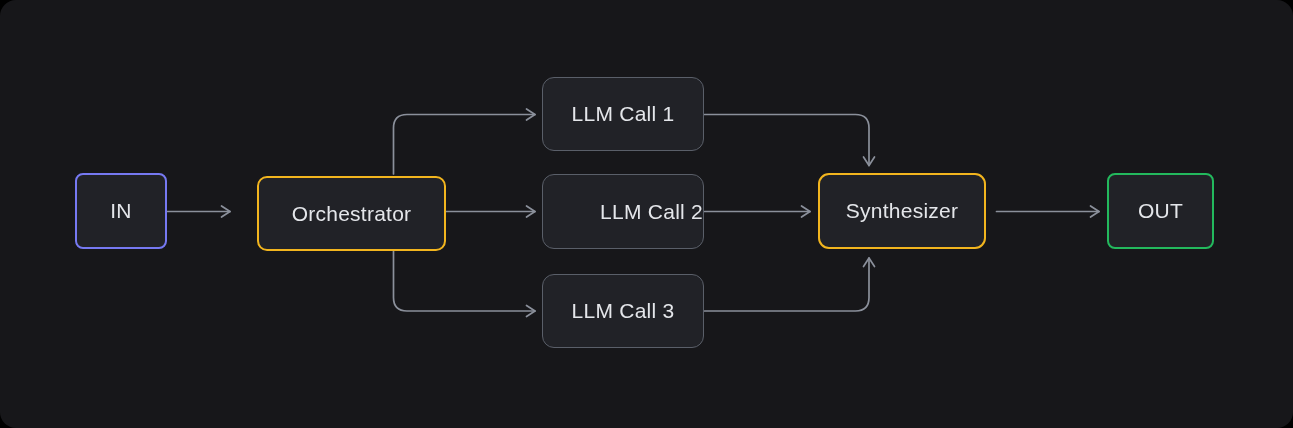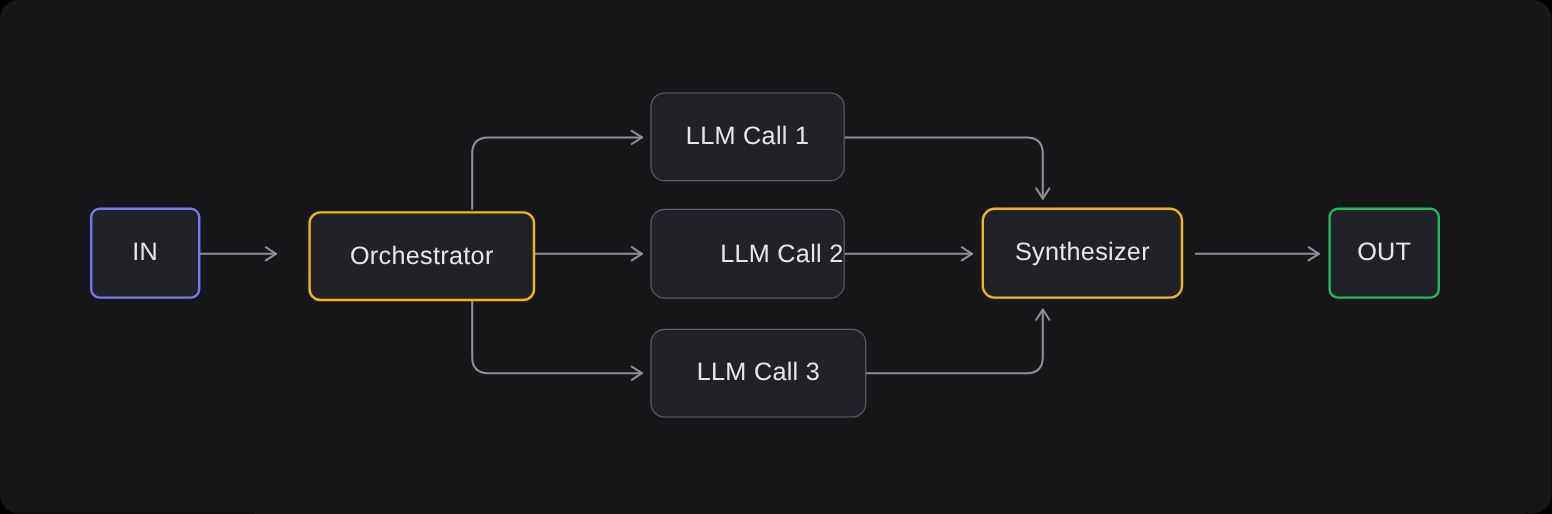--- a/index.html
+++ b/index.html
@@ -56,23 +56,23 @@
   }
   .accent-indigo { border-color: var(--accent-indigo, #7679f2); }
   .accent-amber  { border-color: var(--accent-amber,  #f2b51e); }
   .accent-green  { border-color: var(--accent-green,  #23b95d); }
   .accent-default{ border-color: var(--node-border, #5a5f69); border-width: 1.5px; }
 
   #node-in           { left: 75px;   top: 173px; width: 92px;  height: 76px; border-radius: 8px;  }
   #node-orchestrator { left: 237px;  top: 176px; width: 189px; height: 75px; border-radius: 10px; margin-left: 20px; }
   #node-llm1         { left: 542px;  top: 77px;  width: 162px; height: 74px; border-radius: 12px; }
   #node-llm2         { left: 542px;  top: 174px; width: 162px; height: 75px; border-radius: 12px; justify-content: flex-end; }
-  #node-llm3         { left: 542px;  top: 274px; width: 180px; height: 74px; border-radius: 12px; }
+  #node-llm3         { left: 542px;  top: 274px; width: 162px; height: 74px; border-radius: 12px; }
   #node-synthesizer  { left: 818px;  top: 173px; width: 168px; height: 76px; border-radius: 11px; }
-  #node-out          { left: 1107px; top: 173px; width: 93px;  height: 76px; border-radius: 8px;  }
+  #node-out          { left: 1107px; top: 173px; width: 107px;  height: 76px; border-radius: 8px;  }
 </style>
 </head>
 <body>
 
 <div class="panel">
 
   <svg class="edges" width="1293" height="428" viewBox="0 0 1293 428">
     <defs>
       <marker id="arrowhead" markerUnits="userSpaceOnUse" markerWidth="22" markerHeight="22" refX="0" refY="0" orient="auto" overflow="visible">
         <path d="M -8.5 -5.5 L 0 0 L -8.5 5.5"></path>

